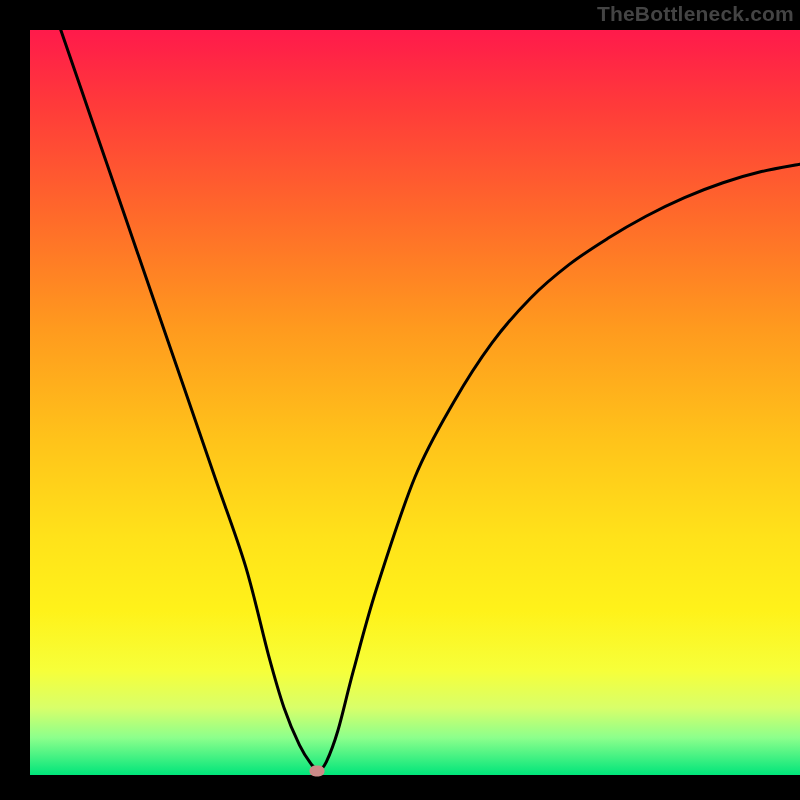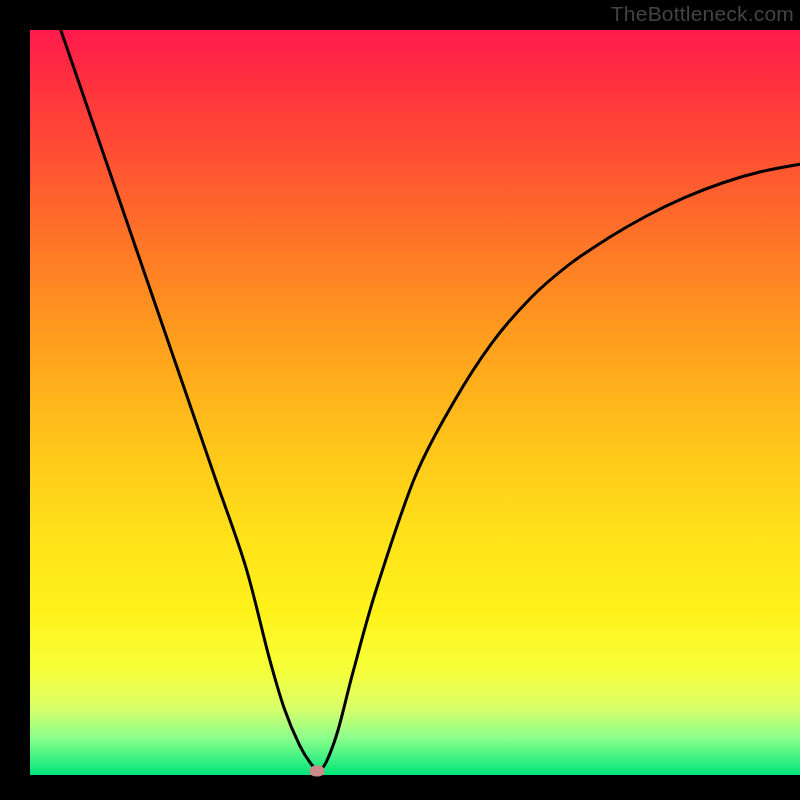--- a/index.html
+++ b/index.html
@@ -9,21 +9,21 @@
   width: 800px;
   height: 800px;
   background: #000;
 }
 .watermark {
   position: absolute;
   top: 2px;
   right: 6px;
   color: #444;
   font-size: 21px;
-  font-weight: 400;
+  font-weight: 700;
   letter-spacing: 0.2px;
 }
 .plot {
   position: absolute;
   
   left: 30px;
   top: 30px;
   width: 770px;  
   height: 745px;
   background: linear-gradient(to bottom,

